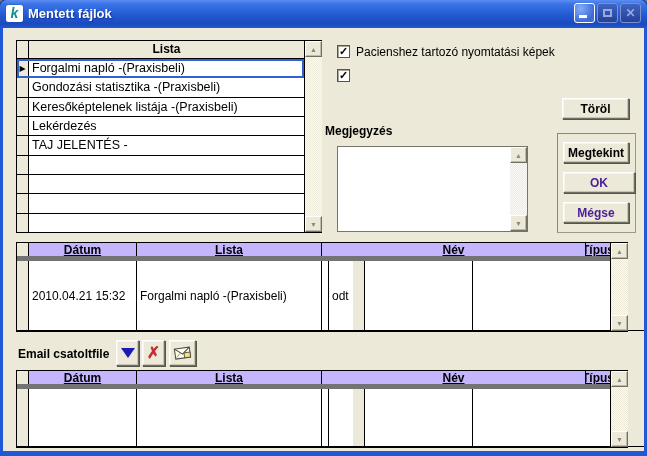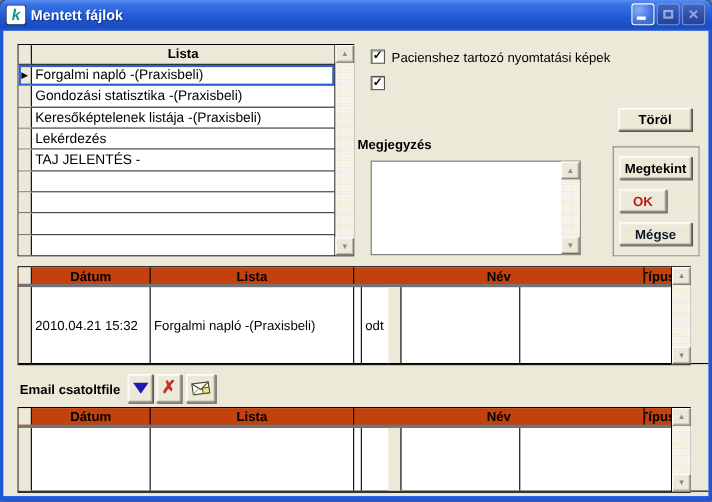--- a/index.html
+++ b/index.html
@@ -88,21 +88,21 @@
   .comment-box { position:absolute; left:334px; top:118px; width:191px; height:86px; background:#fff; border:1px solid #75756A; }
   .comment-box .scrollcol { position:absolute; right:0; top:0; bottom:0; }
 
   
   .action-panel { position:absolute; left:554px; top:105px; width:79px; height:100px; border:1px solid #9C998B; border-top-color:#8B887C; border-left-color:#8B887C; }
 
   
   .dtable { position:absolute; left:13px; width:612px; border:1px solid #000; background:#fff; display:flex; }
   .dt-main { flex:1; display:flex; flex-direction:column; min-width:0; }
   .dt-scrollwrap { width:17px; border-left:1px solid #000; flex:none; }
-  .dt-header { display:flex; height:18px; background:#c2410c; border-bottom:3px solid #737373; flex:none; }
+  .dt-header { display:flex; height:18px; background:#c4b5fd; border-bottom:5px solid #737373; flex:none;text-decoration:underline; }
   .dt-header .cell { font-weight:bold; justify-content:center; }
   .dt-rows { flex:1; display:flex; flex-direction:row; }
   .tb-row { flex:1; display:flex; border-bottom:1px solid #000; min-height:0; }
   .tb-row:last-child { border-bottom:none; }
   .cell { display:flex; align-items:center; padding:0 3px; white-space:nowrap; overflow:hidden; border-right:1px solid #000; }
   .cell.c0 { width:12px; background:#ECE9D8; padding:0; flex:none; }
   .cell.c1 { width:108px; flex:none; }
   .cell.c2 { width:185px; flex:none; }
   .cell.c3 { flex:1; min-width:0; }
   .cell.c4 { width:24px; flex:none; border-right:none; }
@@ -211,22 +211,22 @@
             <span>▲</span>
           </div>
         <div class="sbtn down">
             <span>▼</span>
           </div>
       </div>
     </div>
 
     <div class="action-panel"></div>
     <button class="btn" style="left:560px; top:114px; width:66px; height:21px;">Megtekint</button>
-    <button class="btn" style="left:560px; top:144px; width:43px; height:21px; color:#b91c1c;">OK</button>
-    <button class="btn" style="left:560px; top:174px; width:66px; height:21px; color:#0f172a;">Mégse</button>
+    <button class="btn" style="left:560px; top:144px; width:72px; height:21px; color:#4c1d95;">OK</button>
+    <button class="btn" style="left:560px; top:174px; width:66px; height:21px; color:#4c1d95;">Mégse</button>
 
     <div class="dtable" style="top:214px; height:90px;">
       <div class="dt-main">
         <div class="dt-header">
           <div class="cell c0"></div>
           <div class="cell c1">Dátum</div>
           <div class="cell c2">Lista</div>
           <div class="cell c3">Név</div>
           <div class="cell c4">Típus</div>
         </div>

